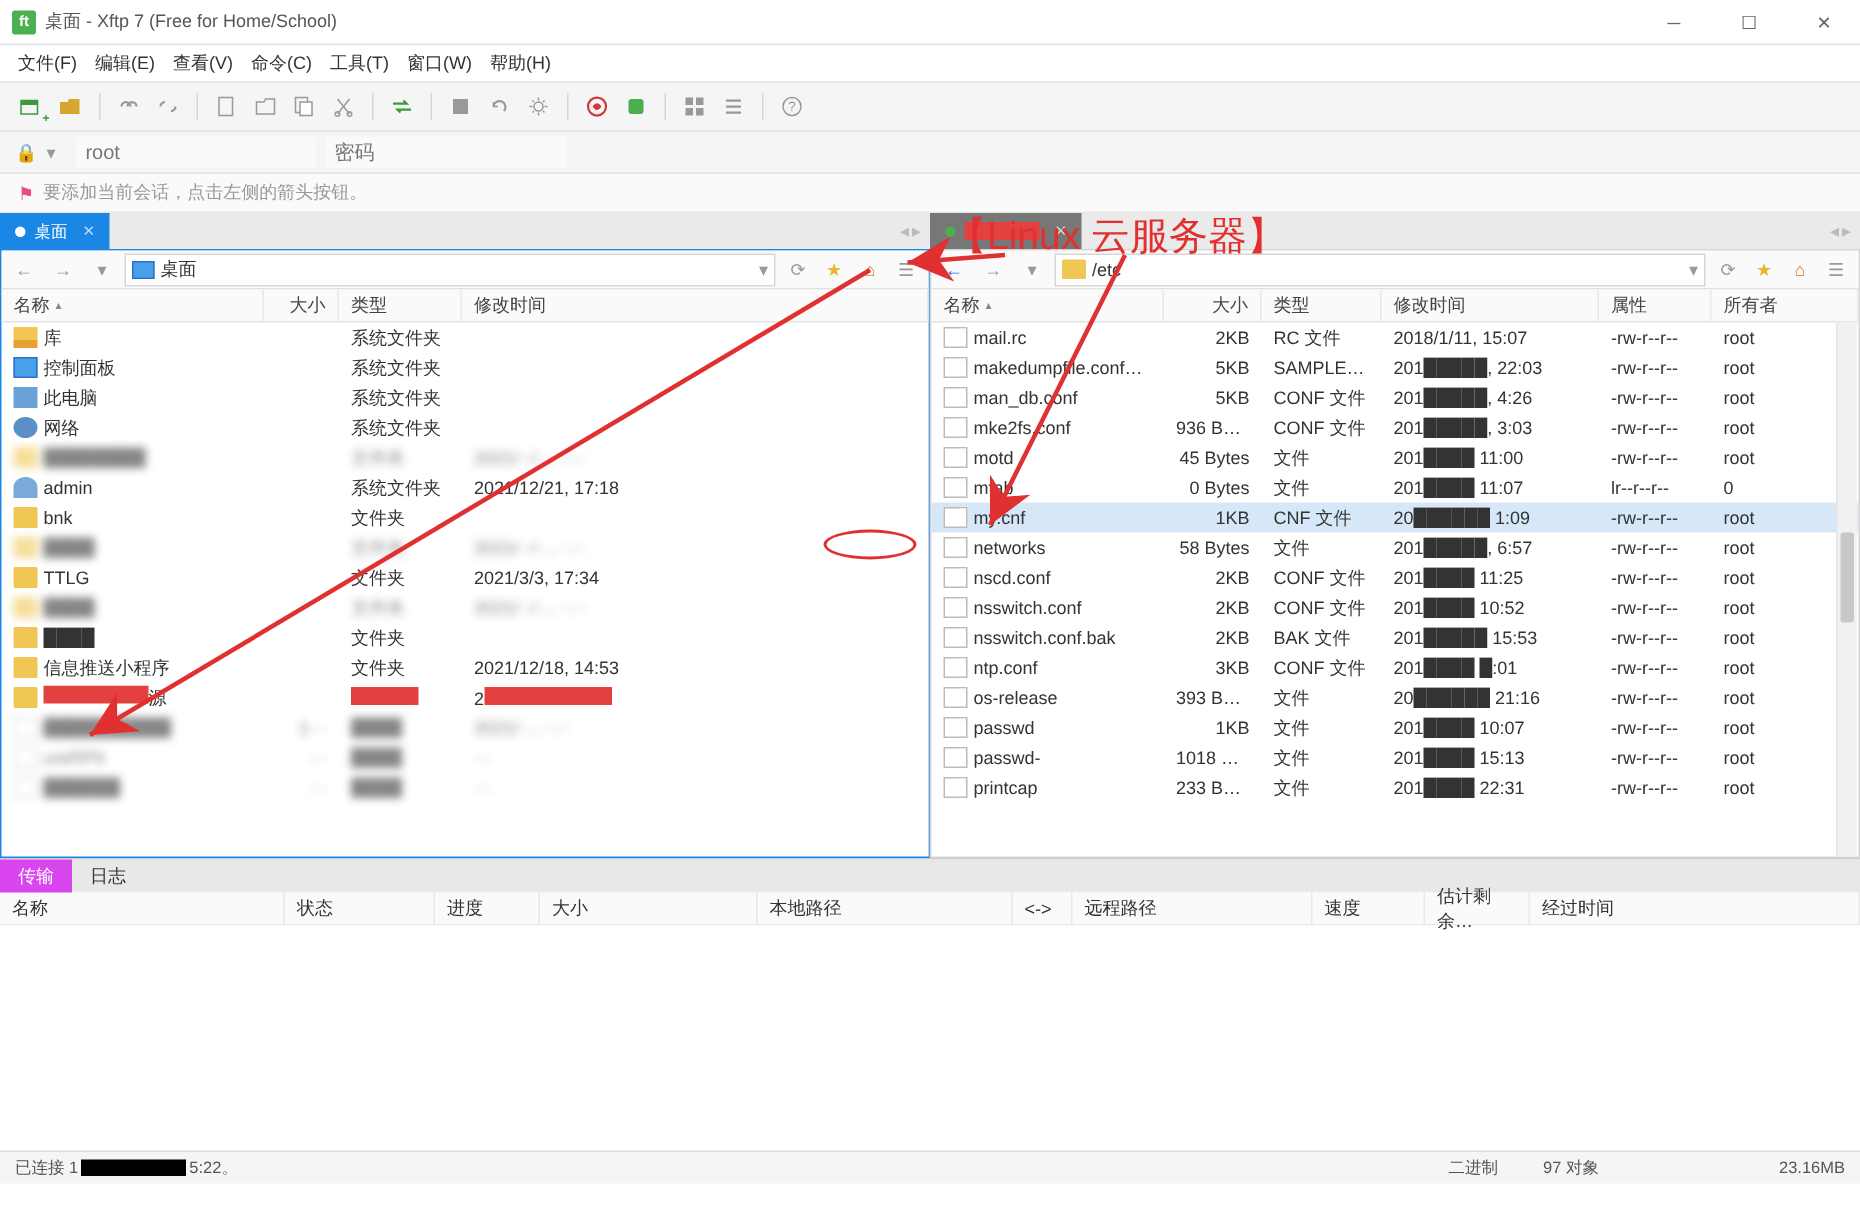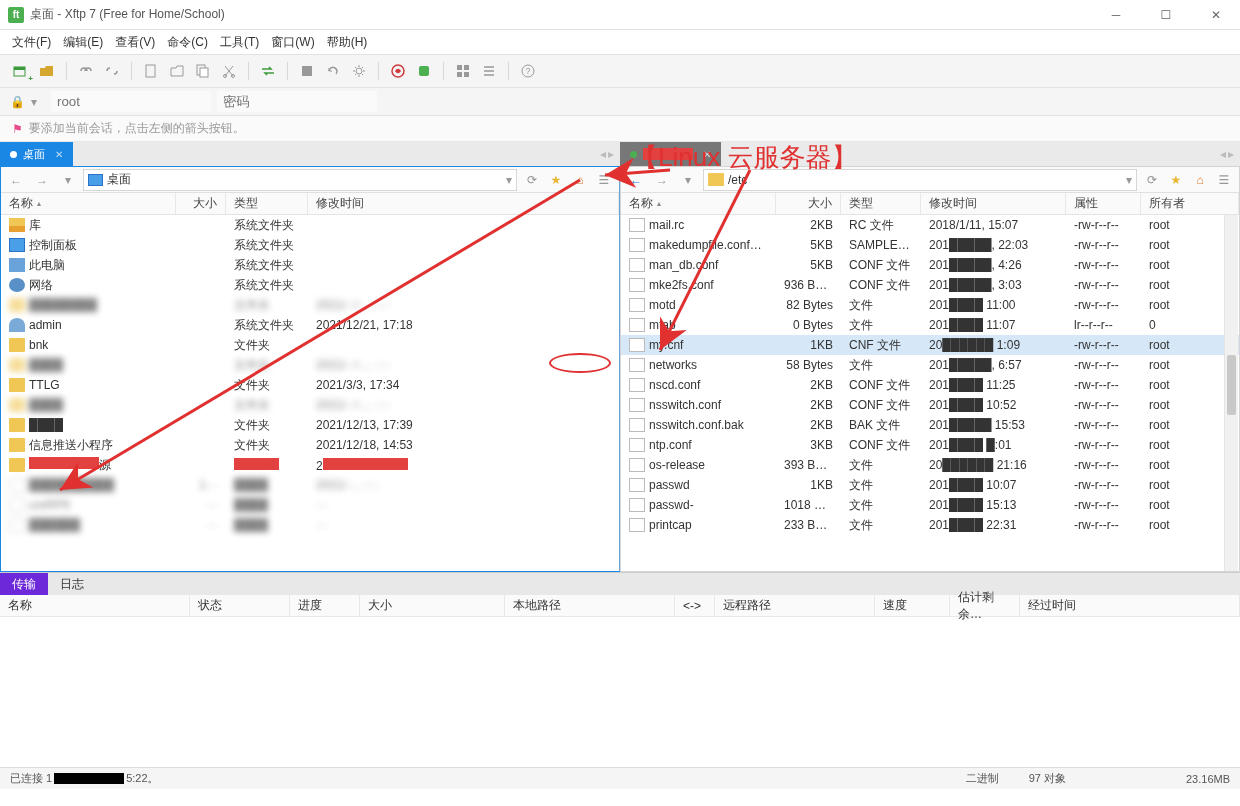--- a/index.html
+++ b/index.html
@@ -89,21 +89,21 @@
 .ipc { background: #6aa3da; }
 .inet { background: #5a90c8; border-radius: 50%; }
 .iuser { background: #7aaad8; border-radius: 50% 50% 0 0; }
 .blur { filter: blur(3px); opacity: .6; }
 .maskred { background: #e34040; height: 12px; display: inline-block; }
 
 
 .xferpanel { border-top: 1px solid #ccc; }
 .xfertabs { height: 22px; background: #e8e8e8; display: flex; align-items: stretch; }
 .xfertabs .xt { padding: 0 12px; display: flex; align-items: center; font-size: 12px; }
-.xfertabs .xt.active { background: #6d28d9; color: #fff; }
+.xfertabs .xt.active { background: #d946ef; color: #fff; }
 .xferhead { height: 22px; background: #fafafa; display: flex; align-items: center; font-size: 12px; border-bottom: 1px solid #e8e8e8; }
 .xferhead .xc { padding: 0 8px; border-right: 1px solid #e8e8e8; height: 100%; display: flex; align-items: center; }
 .xferbody { height: 150px; background: #fff; }
 
 
 .status { height: 22px; background: #f5f5f5; border-top: 1px solid #dcdcdc; display: flex; align-items: center; padding: 0 10px; font-size: 11px; color: #555; }
 .status .seg { margin-right: auto; display:flex; align-items:center; gap:2px; }
 .status .seg .mask { width: 70px; height: 11px; background: #000; display: inline-block; }
 .status .rseg { margin-left: 30px; }
 
@@ -398,21 +398,20 @@
           <div class="tc l-type">文件夹</div>
           <div class="tc l-date">2021/··/··, ··:··</div>
         </div>
         <div class="trow">
           <div class="tc l-name" style="display:flex;align-items:center">
             <span class="icon ifold"></span>
             <span>████</span>
           </div>
           <div class="tc l-size"></div>
           <div class="tc l-type">文件夹</div>
-          <div class="tc l-date">2021/12/13, 17:39</div>
         </div>
         <div class="trow">
           <div class="tc l-name" style="display:flex;align-items:center">
             <span class="icon ifold"></span>
             <span>信息推送小程序</span>
           </div>
           <div class="tc l-size"></div>
           <div class="tc l-type">文件夹</div>
           <div class="tc l-date">2021/12/18, 14:53</div>
         </div>
@@ -523,21 +522,21 @@
           <div class="tc r-type">CONF 文件</div>
           <div class="tc r-date">201█████, 3:03</div>
           <div class="tc r-attr">-rw-r--r--</div>
           <div class="tc r-own">root</div>
         </div>
         <div class="trow">
           <div class="tc r-name" style="display:flex;align-items:center">
             <span class="icon ifile"></span>
             <span>motd</span>
           </div>
-          <div class="tc r-size">82 Bytes</div>
+          <div class="tc r-size">45 Bytes</div>
           <div class="tc r-type">文件</div>
           <div class="tc r-date">201████ 11:00</div>
           <div class="tc r-attr">-rw-r--r--</div>
           <div class="tc r-own">root</div>
         </div>
         <div class="trow">
           <div class="tc r-name" style="display:flex;align-items:center">
             <span class="icon ifile"></span>
             <span>mtab</span>
           </div>

